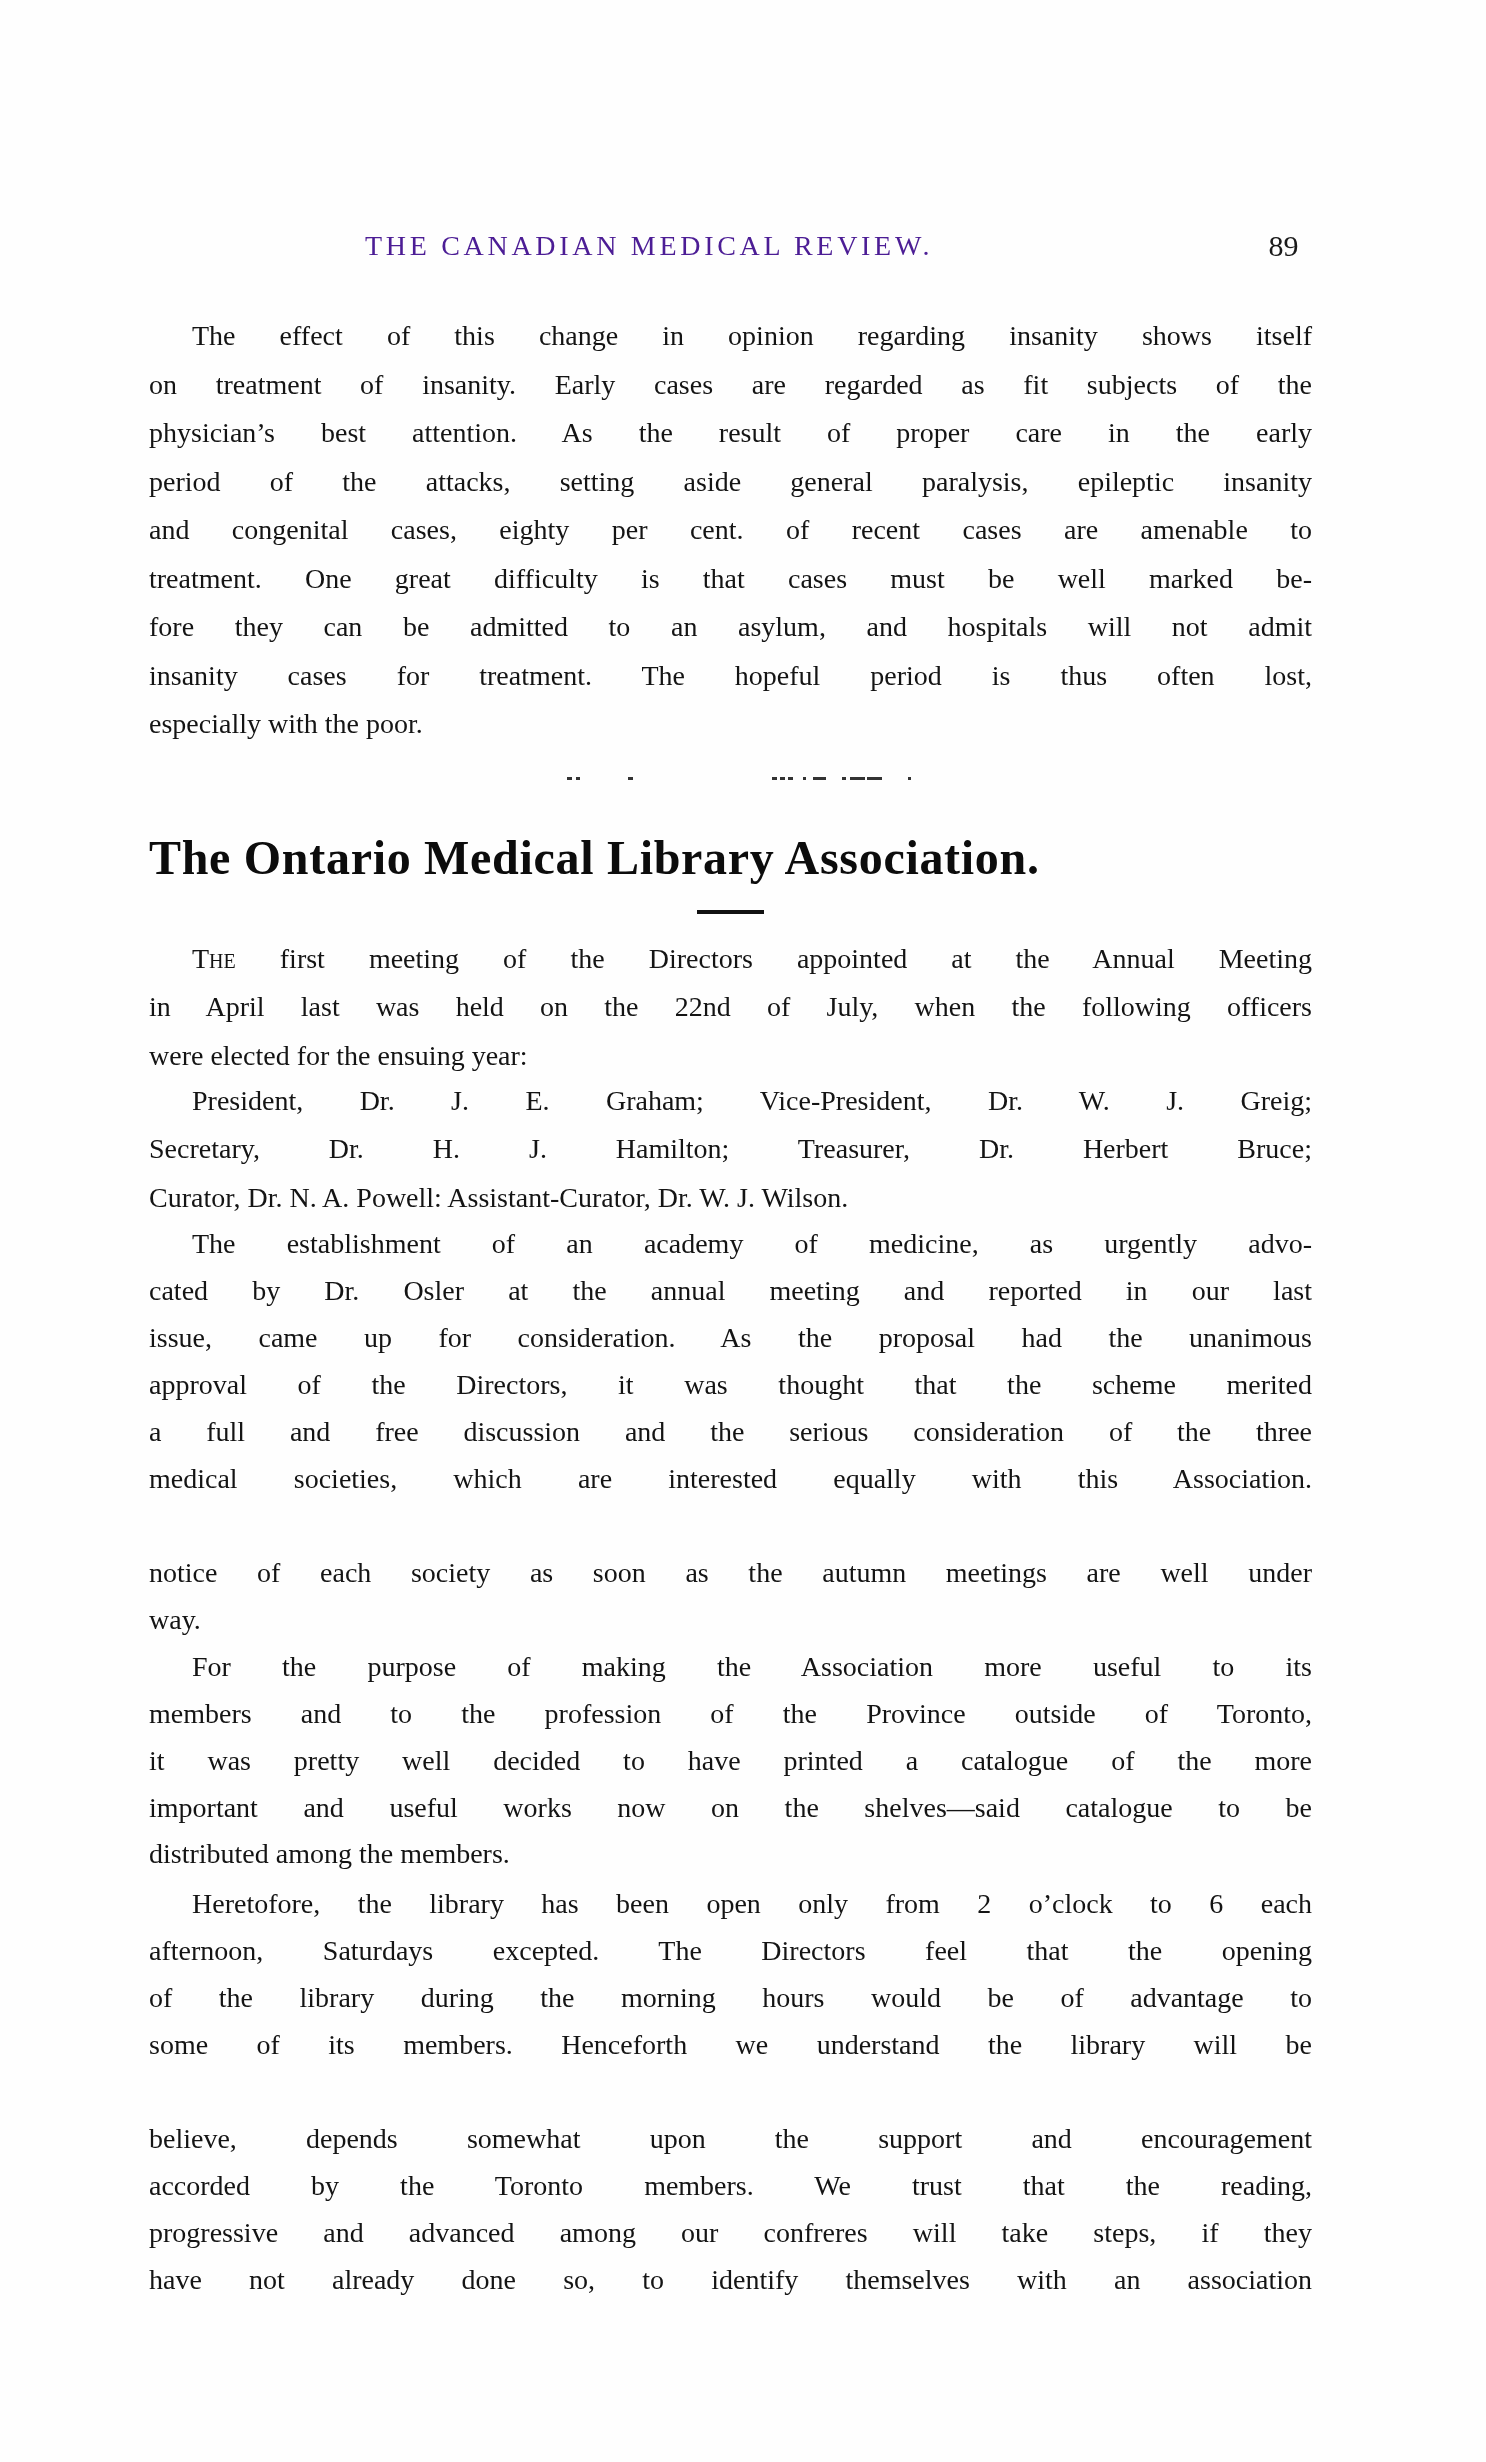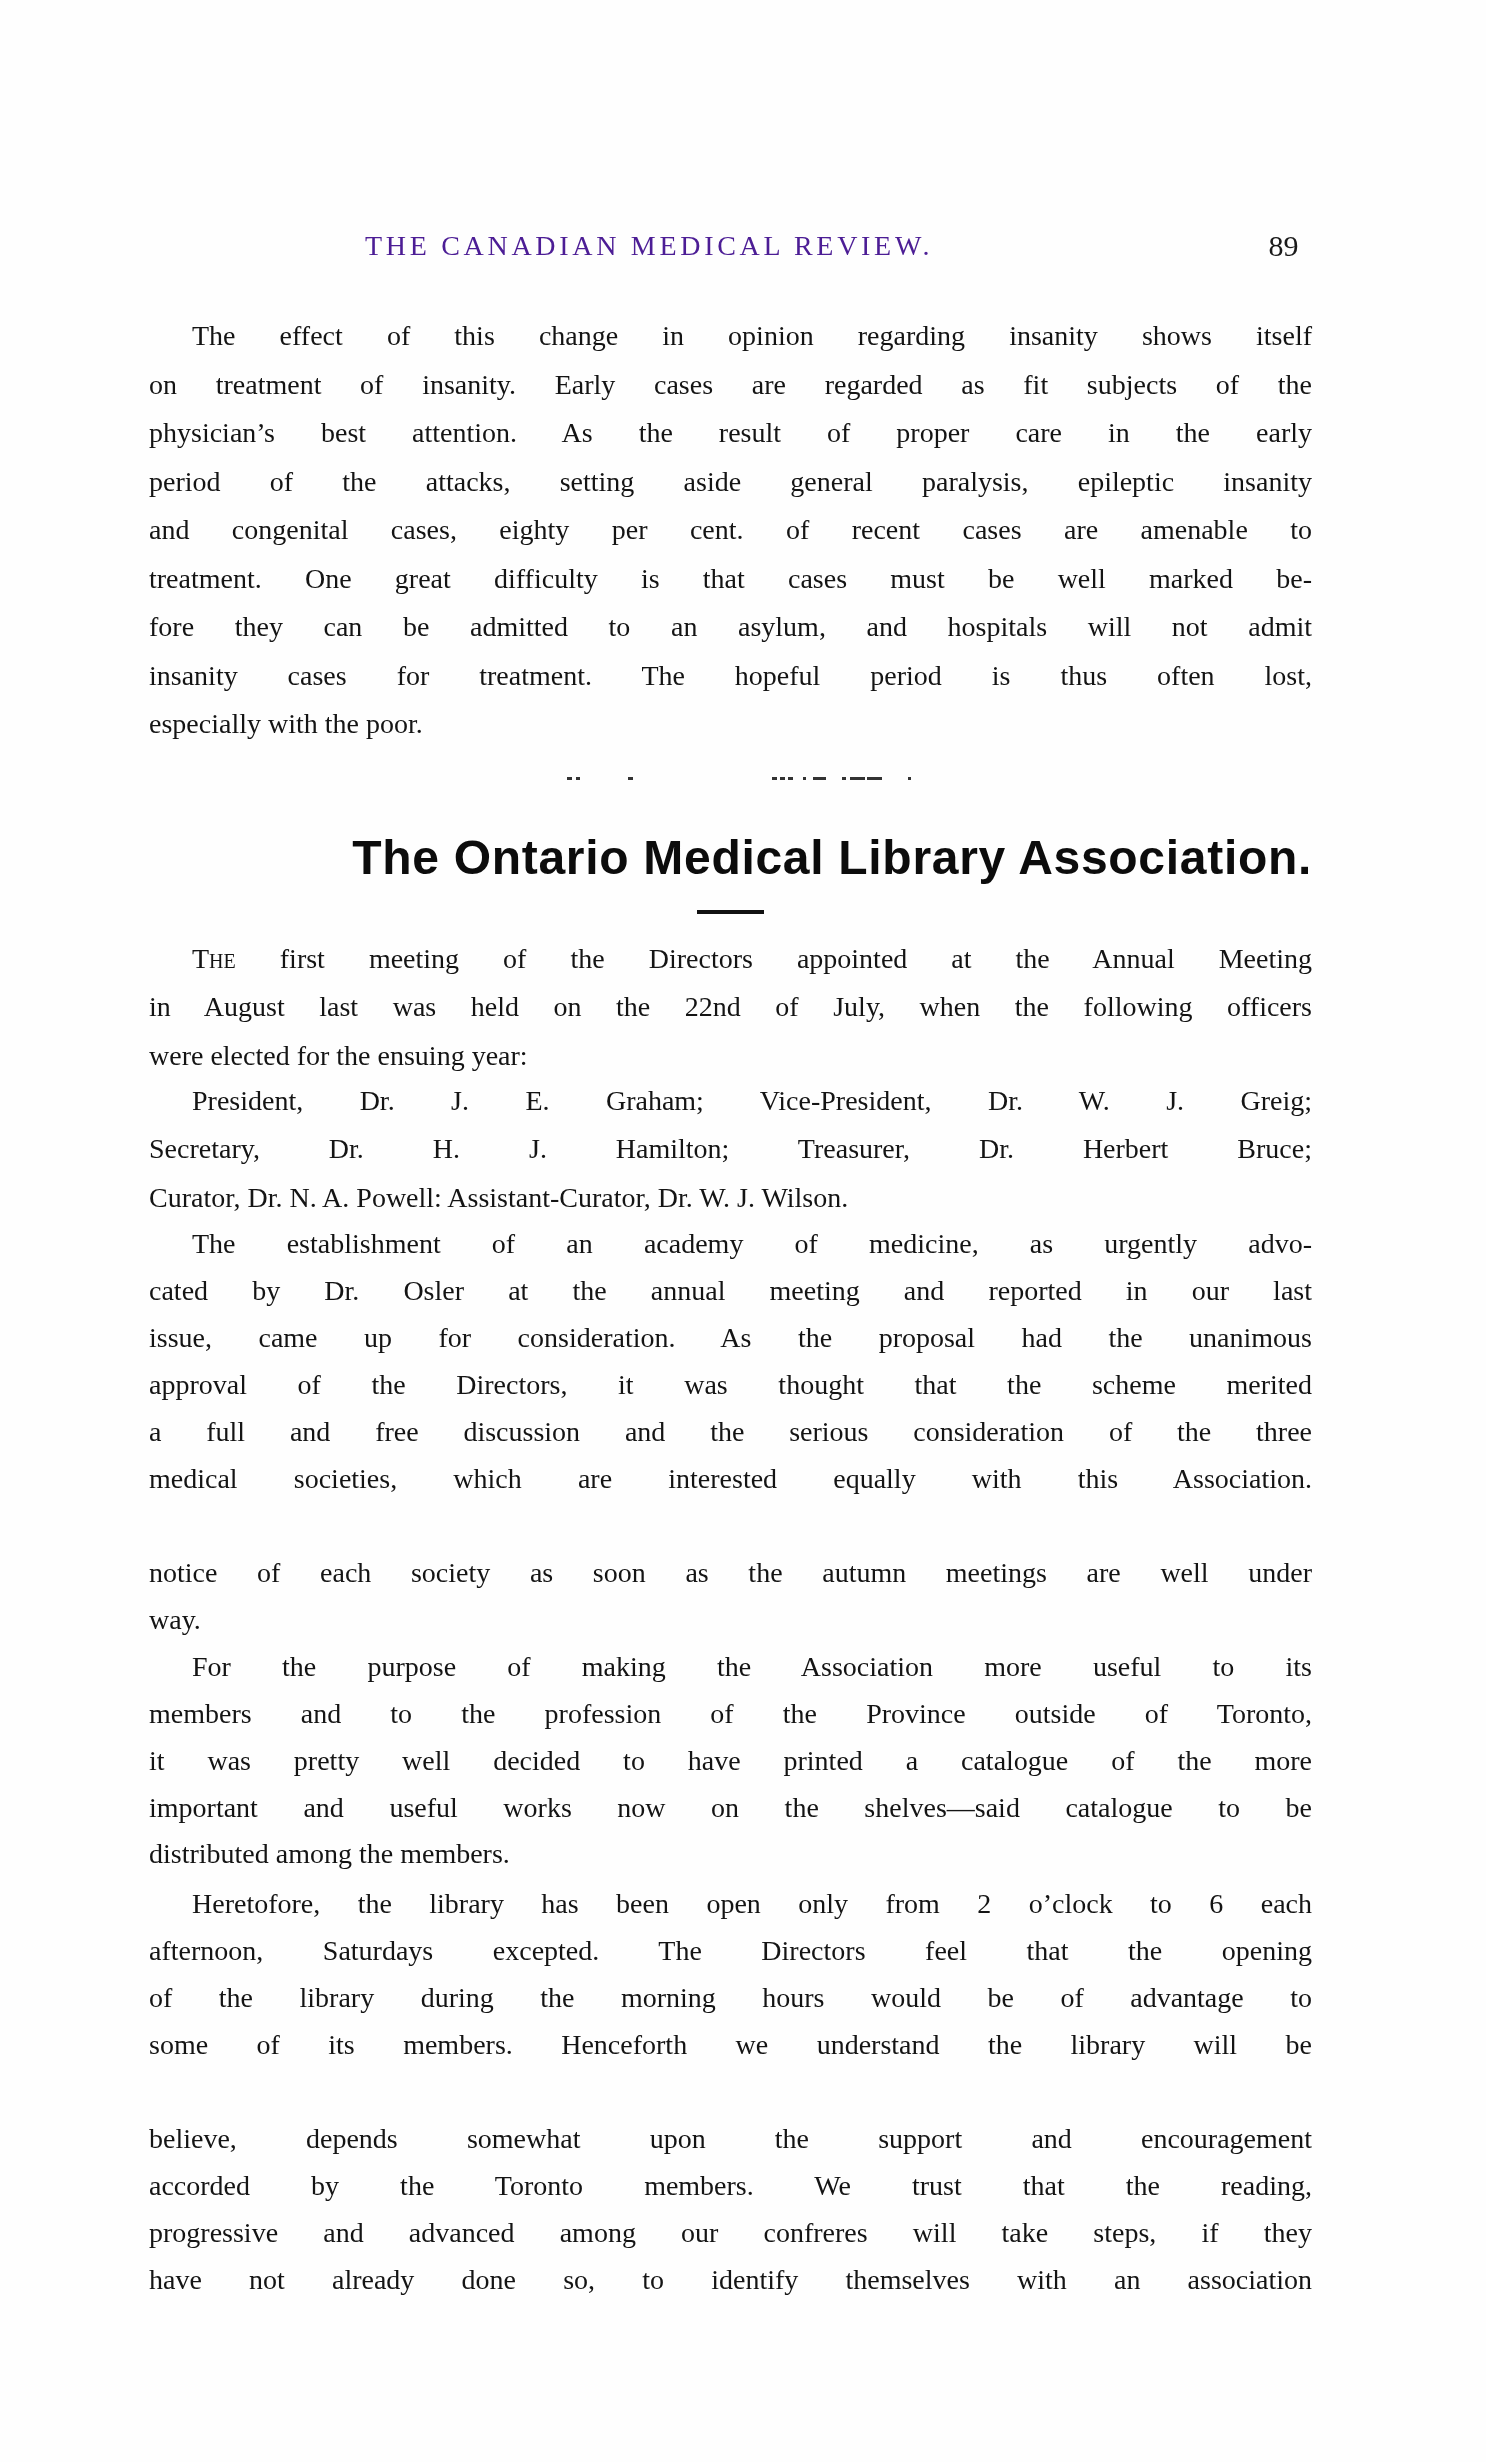--- a/index.html
+++ b/index.html
@@ -6,21 +6,21 @@
   body { width: 1486px; height: 2462px; position: relative; overflow: hidden; color: #111111; }
   .page { position: absolute; left: 0; top: 0; width: 1486px; height: 2462px; background: #fefefe; }
   .running-head { position: absolute; top: 224px; left: 149px; width: 1163px; height: 45px; }
   .running-title { position: absolute; left: 216px; top: 6px; font-family: "Liberation Serif", "DejaVu Serif", serif; font-size: 28px; letter-spacing: 3.7px; color: #4c1d95; white-space: nowrap; }
   .page-number { position: absolute; right: 13.4px; top: 4.5px; font-family: "Liberation Serif", "DejaVu Serif", serif; font-size: 30px; color: #1a1a1a; }
   .line { position: absolute; left: 149px; width: 1163px; height: 45px; font-family: "Liberation Serif", "DejaVu Serif", serif; font-size: 28px; line-height: 45px; color: #141414; text-align: justify; text-align-last: justify; white-space: nowrap; }
   .line.indent { left: 192px; width: 1120px; }
   .line.last { text-align-last: left; }
   .ornament { position: absolute; top: 776px; height: 4.5px; }
   .dash { position: absolute; height: 3px; background: #333; top: 0.7px; }
-  .section-title { position: absolute; left: 149px; width: 1163px; top: 829px; text-align: right; font-family: Liberation Sans, sans-serif; font-weight: bold; font-size: 48px; line-height: 57px; color: #0c0c0c; letter-spacing: 0.7px; white-space: nowrap; }
+  .section-title { position: absolute; left: 149px; width: 1163px; top: 829px; text-align: left; font-family: Liberation Serif, serif; font-weight: bold; font-size: 48px; line-height: 57px; color: #0c0c0c; letter-spacing: 0.7px; white-space: nowrap; }
   .title-rule { position: absolute; left: 697px; top: 910px; width: 67px; height: 3.7px; background: #111; }
   .smallcaps { font-variant: small-caps; }
 </style>
 </head>
 <body>
 
 <div class="page">
 
   <div class="running-head">
     <span class="running-title">THE CANADIAN MEDICAL REVIEW.</span>
@@ -49,21 +49,21 @@
     <span class="dash" style="left:842px;width:3.7px"></span>
     <span class="dash" style="left:850px;width:15px"></span>
     <span class="dash" style="left:867px;width:15px"></span>
     <span class="dash" style="left:908px;width:3px"></span>
   </div>
 
   <div class="section-title">The Ontario Medical Library Association.</div>
   <div class="title-rule"></div>
 
   <div class="line indent" style="top:936px"><span class="smallcaps">The</span><span> first meeting of the Directors appointed at the Annual Meeting</span></div>
-  <div class="line" style="top:984px">in August last was held on the 22nd of July, when the following officers</div>
+  <div class="line" style="top:984px">in April last was held on the 22nd of July, when the following officers</div>
   <div class="line last" style="top:1033px">were elected for the ensuing year:</div>
 
   <div class="line indent" style="top:1078px">President, Dr. J. E. Graham; Vice-President, Dr. W. J. Greig;</div>
   <div class="line" style="top:1126px">Secretary, Dr. H. J. Hamilton; Treasurer, Dr. Herbert Bruce;</div>
   <div class="line last" style="top:1175px">Curator, Dr. N. A. Powell: Assistant-Curator, Dr. W. J. Wilson.</div>
 
   <div class="line indent" style="top:1221px">The establishment of an academy of medicine, as urgently advo-</div>
   <div class="line" style="top:1268px">cated by Dr. Osler at the annual meeting and reported in our last</div>
   <div class="line" style="top:1315px">issue, came up for consideration. As the proposal had the unanimous</div>
   <div class="line" style="top:1362px">approval of the Directors, it was thought that the scheme merited</div>

